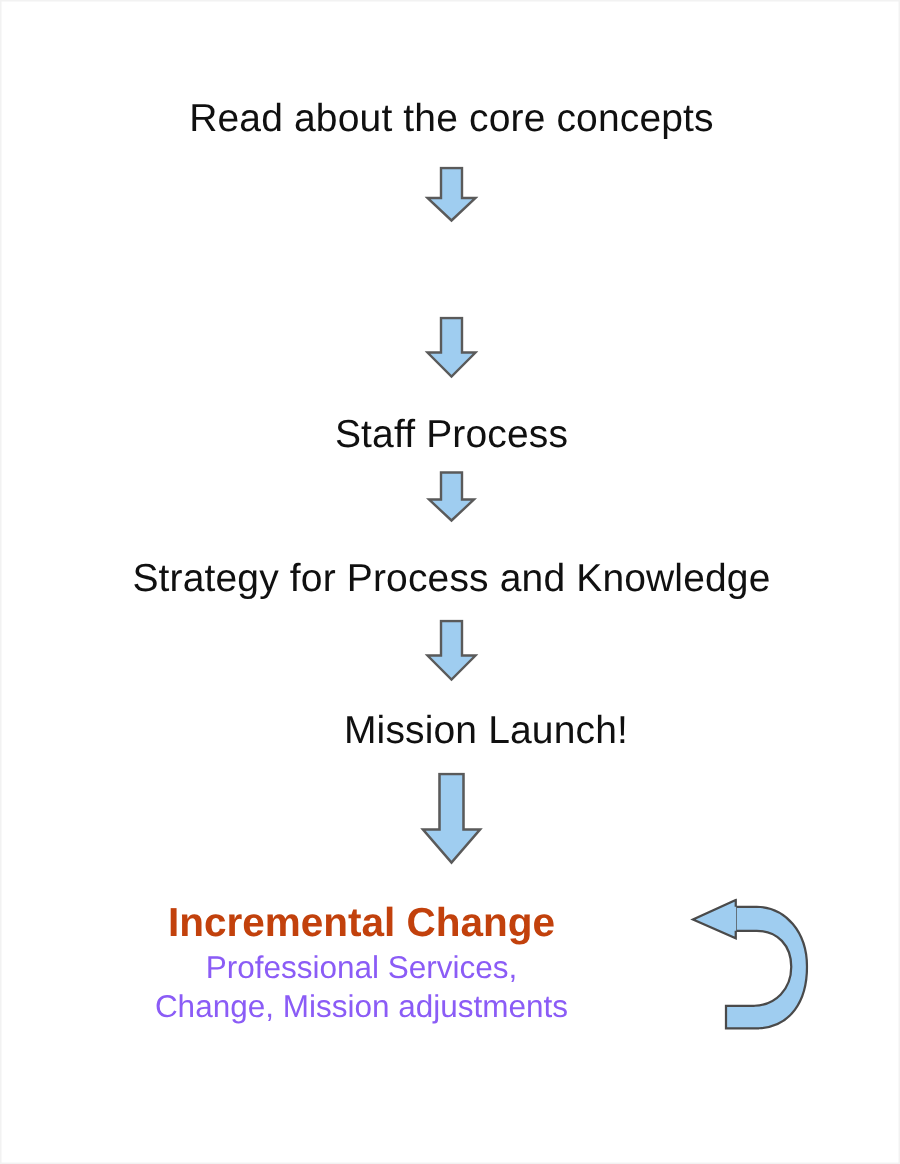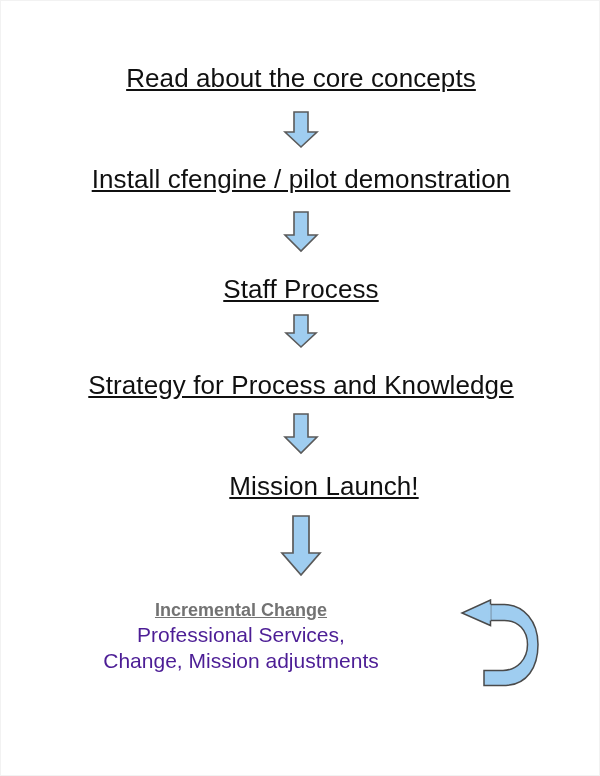--- a/index.html
+++ b/index.html
@@ -41,21 +41,20 @@
     line-height: 1.0;
     white-space: nowrap;
   }
 
   .step-label {
     display: inline-block;
     font-size: 26px;
     font-weight: 400;
     letter-spacing: 0.1px;
     color: #101010;
-    text-decoration: underline;
   }
 
   
   .arrow {
     position: absolute;
     left: 50%;
     transform: translateX(-50%);
   }
   .arrow svg { display: block; }
 
@@ -69,32 +68,31 @@
   }
   .final-text {
     position: absolute;
     left: 20px;
     top: 0;
     width: 440px;
     text-align: center;
   }
   .final-title {
     display: block;
-    font-size: 18px;
+    font-size: 27px;
     font-weight: 700;
-    color: #737373;
+    color: #c2410c;
     line-height: 1.25;
     white-space: nowrap;
-    text-decoration: underline;
   }
   .final-line {
     display: block;
     font-size: 21px;
     font-weight: 400;
-    color: #4c1d95;
+    color: #8b5cf6;
     line-height: 1.27;
     white-space: nowrap;
   }
   .loop-arrow {
     position: absolute;
     left: 458px;
     top: 0px;
   }
   .loop-arrow svg { display: block; }
 </style>
@@ -107,23 +105,20 @@
     <div class="step" style="top:64px;">
       <span class="step-label">Read about the core concepts</span>
     </div>
 
     <div class="arrow" style="top:110px;">
       <svg width="36" height="38" viewBox="0 0 36 38">
         <path d="M11 1 H25 V21 H34 L18 36 L2 21 H11 Z" fill="#9FCDF0" stroke="#5A5A5A" stroke-width="1.6" stroke-linejoin="miter"></path>
       </svg>
     </div>
 
-    <div class="step" style="top:165px;">
-      <span class="step-label">Install cfengine / pilot demonstration</span>
-    </div>
 
     <div class="arrow" style="top:210px;">
       <svg width="36" height="42" viewBox="0 0 36 42">
         <path d="M11 1 H25 V24 H34 L18 40 L2 24 H11 Z" fill="#9FCDF0" stroke="#5A5A5A" stroke-width="1.6" stroke-linejoin="miter"></path>
       </svg>
     </div>
 
     <div class="step" style="top:275px;">
       <span class="step-label">Staff Process</span>
     </div>

